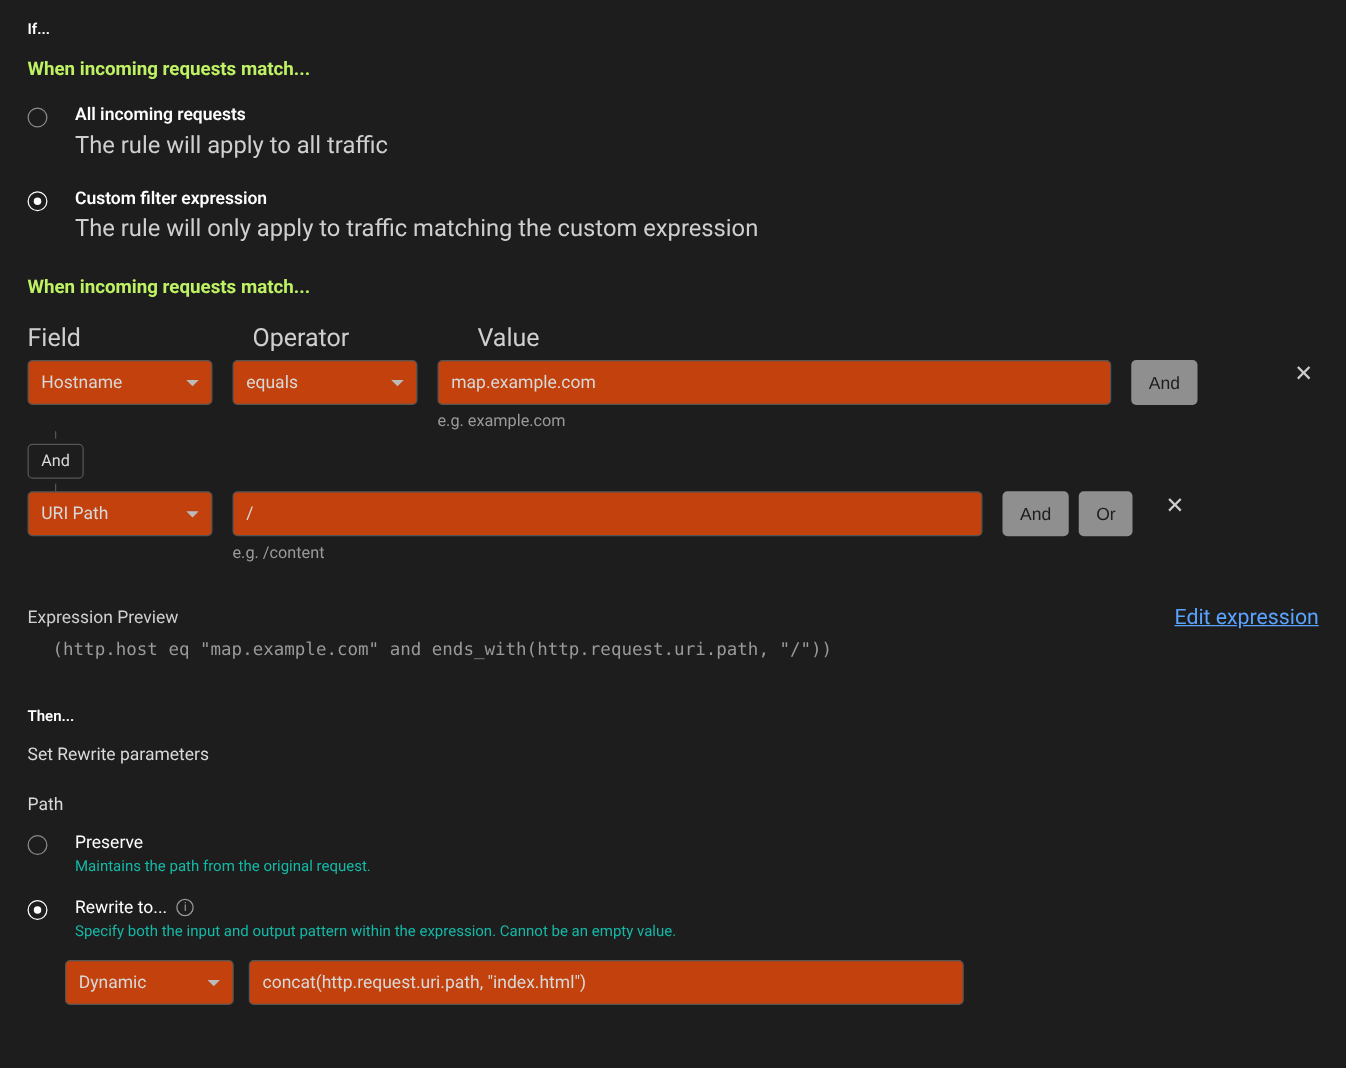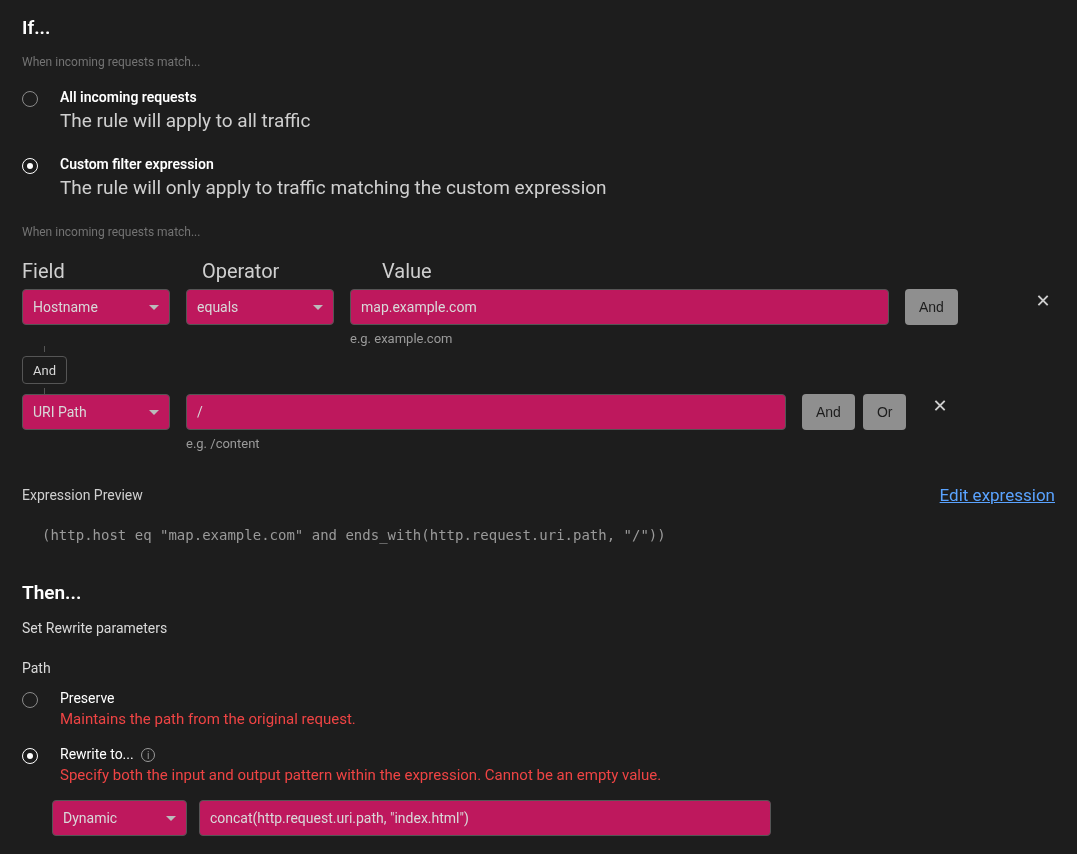--- a/index.html
+++ b/index.html
@@ -5,30 +5,30 @@
   * { box-sizing: border-box; margin: 0; padding: 0; }
   body {
     background: #1d1d1d;
     color: #d9d9d9;
     font-family: -apple-system, BlinkMacSystemFont, "Segoe UI", Roboto, Arial, sans-serif;
     font-size: 14px;
     width: 1077px;
     padding: 12px 22px 30px 22px;
   }
   h2.section {
-    font-size: 19px;
+    font-size: 12px;
     font-weight: 600;
     color: #ffffff;
     margin-top: 4px;
     margin-bottom: 16px;
   }
   h3.subsection {
-    font-size: 12px;
-    font-weight: 400;
-    color: #737373;
+    font-size: 15px;
+    font-weight: 700;
+    color: #bef264;
     margin-top: 8px;
     margin-bottom: 20px;
   }
   .radio-row {
     display: flex;
     align-items: flex-start;
     gap: 22px;
     margin-bottom: 24px;
   }
   .radio-outer {
@@ -52,22 +52,22 @@
     font-weight: 600;
     color: #ffffff;
     font-size: 14px;
     margin-bottom: 4px;
   }
   .radio-label-desc {
     font-size: 19px;
     color: #cfcfcf;
   }
   .radio-label-desc.muted {
-    color: #ef4444;
-    font-size: 15px;
+    color: #14b8a6;
+    font-size: 12px;
   }
 
   .builder-head {
     display: flex;
     gap: 32px;
     margin-bottom: 6px;
     font-size: 20px;
     color: #cfcfcf;
   }
   .col-field   { width: 148px; }
@@ -77,21 +77,21 @@
   .col-x       { width: 24px; display:flex; align-items:center; justify-content:center; }
 
   .builder-row {
     display: flex;
     gap: 16px;
     align-items: flex-start;
     margin-bottom: 0;
   }
 
   .select-box, .text-input {
-    background: #be185d;
+    background: #c2410c;
     border: 1px solid #555;
     border-radius: 4px;
     height: 36px;
     color: #d9d9d9;
     display: flex;
     align-items: center;
     padding: 0 10px;
     font-size: 14px;
     position: relative;
     cursor: pointer;
@@ -149,21 +149,20 @@
     display:flex; align-items:center; justify-content:center;
     color: #cfcfcf;
     cursor: pointer;
     font-size: 18px;
     line-height: 1;
   }
 
   .preview-head {
     display:flex; justify-content: space-between; align-items:center;
     margin-top: 34px;
-    margin-bottom: 14px;
   }
   .preview-title { font-size: 14px; color: #cfcfcf; }
   .edit-link {
     color: #5aa3ff;
     text-decoration: underline;
     font-size: 17px;
     cursor: pointer;
   }
   pre.expr {
     font-family: ui-monospace, SFMono-Regular, Menlo, Consolas, monospace;

